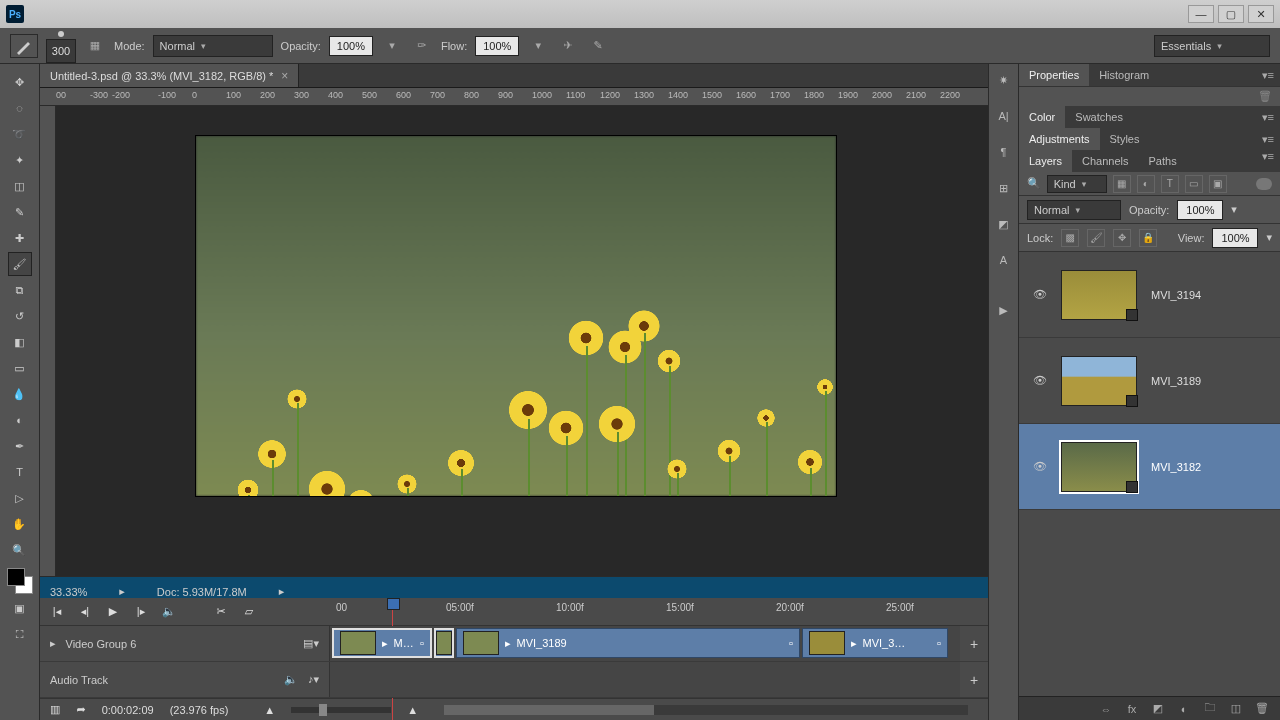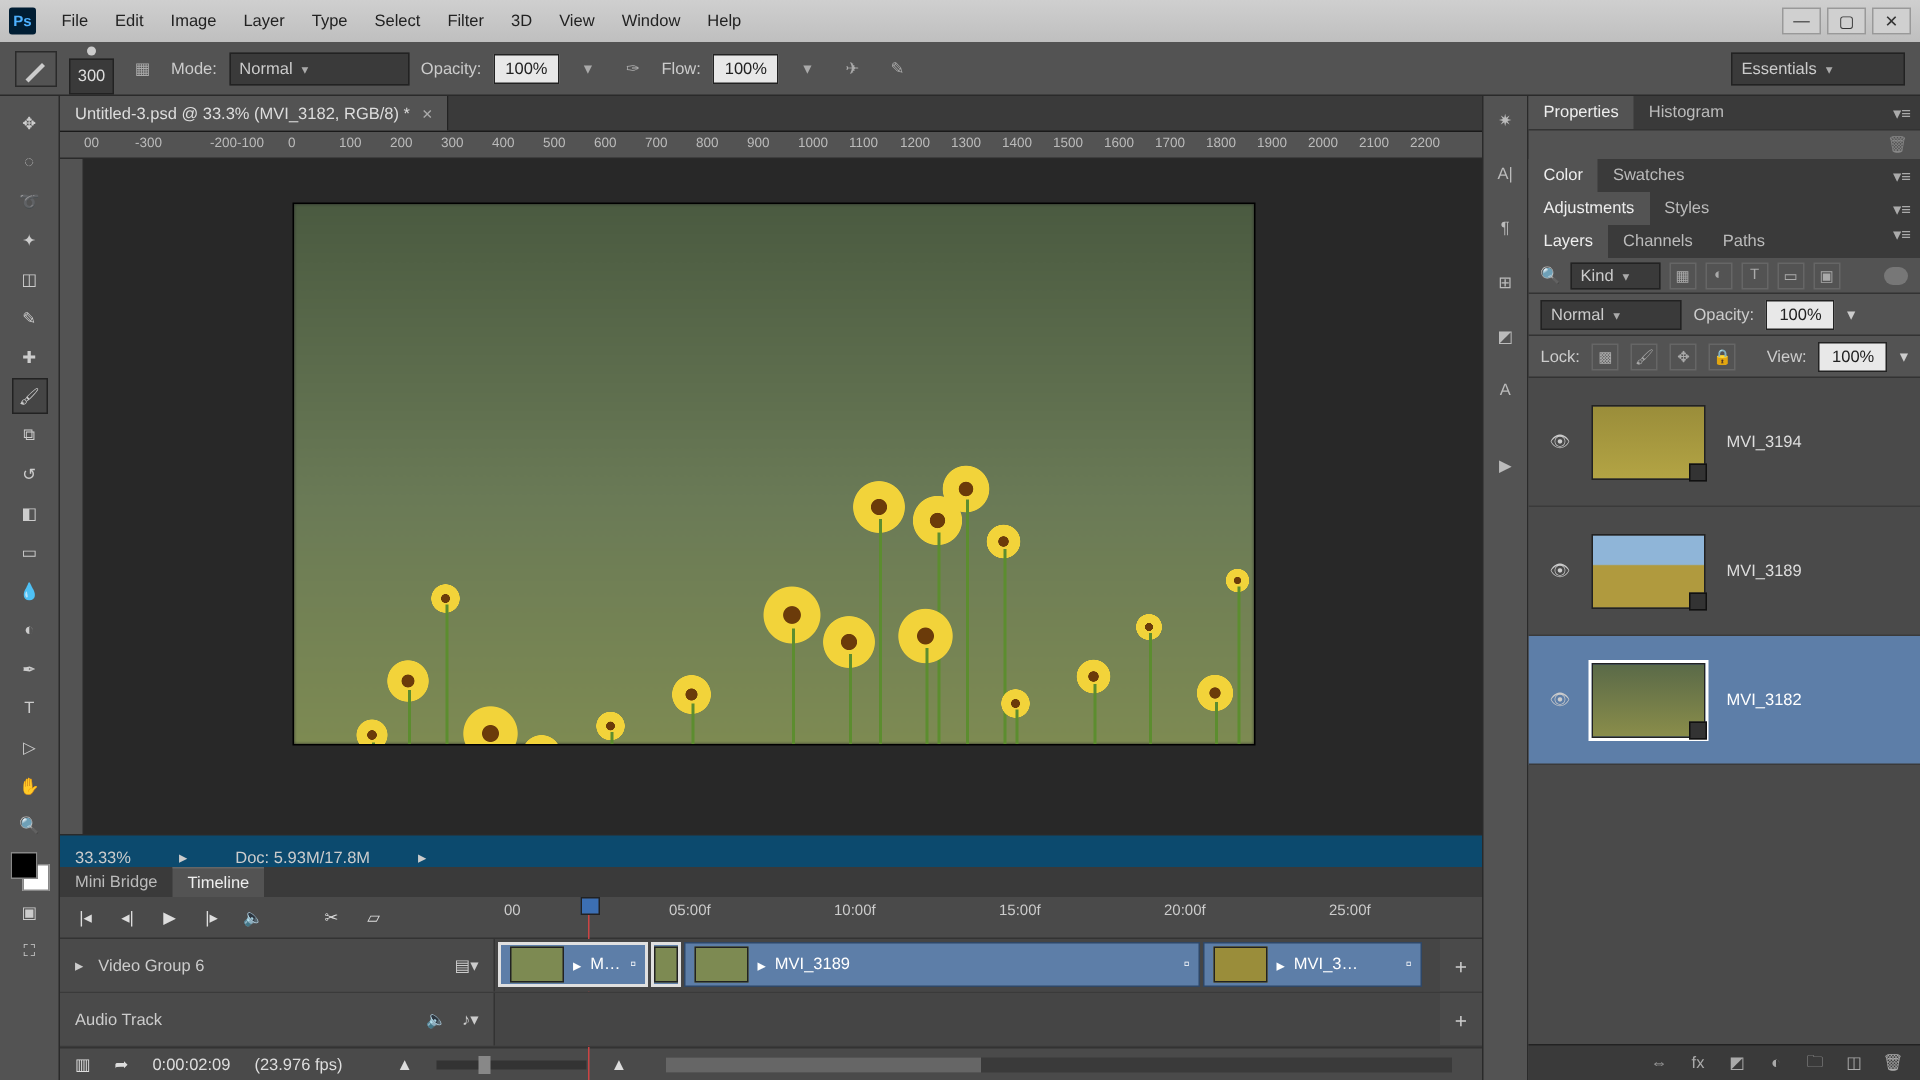--- a/index.html
+++ b/index.html
@@ -109,33 +109,20 @@
 .layer-item.selected .lname { color:#fff; }
 
 .layer-footer { height:24px; background:#3a3a3a; border-top:1px solid #222; display:flex; align-items:center; justify-content:flex-end; gap:10px; padding:0 10px; color:#aaa; }
 .layer-footer .fic { width:16px; height:16px; display:flex; align-items:center; justify-content:center; }
 </style>
 </head>
 <body>
 
 <div class="titlebar">
   <div class="ps-logo">Ps</div>
-  <div class="menubar">
-    <div class="menuitem">File</div>
-    <div class="menuitem">Edit</div>
-    <div class="menuitem">Image</div>
-    <div class="menuitem">Layer</div>
-    <div class="menuitem">Type</div>
-    <div class="menuitem">Select</div>
-    <div class="menuitem">Filter</div>
-    <div class="menuitem">3D</div>
-    <div class="menuitem">View</div>
-    <div class="menuitem">Window</div>
-    <div class="menuitem">Help</div>
-  </div>
   <div class="win-controls">
     <div class="win-btn">—</div>
     <div class="win-btn">▢</div>
     <div class="win-btn">✕</div>
   </div>
 </div>
 
 <div class="options">
   <div class="brush-preview">
     <svg viewBox="0 0 20 20">
@@ -201,21 +188,21 @@
   <div class="doc-area">
     <div class="doc-tabs">
       <div class="doc-tab">
         <span>Untitled-3.psd @ 33.3% (MVI_3182, RGB/8) *</span>
         <span class="close">×</span>
       </div>
     </div>
     <div class="ruler-h" id="rulerH">
         <span style="left: 16px;">00</span>
         <span style="left: 50px;">-300</span>
-        <span style="left: 100px;">-200</span>
+        <span style="left: 72px;">-200</span>
         <span style="left: 118px;">-100</span>
         <span style="left: 152px;">0</span>
         <span style="left: 186px;">100</span>
         <span style="left: 220px;">200</span>
         <span style="left: 254px;">300</span>
         <span style="left: 288px;">400</span>
         <span style="left: 322px;">500</span>
         <span style="left: 356px;">600</span>
         <span style="left: 390px;">700</span>
         <span style="left: 424px;">800</span>
@@ -280,24 +267,20 @@
         </div>
       </div>
     </div>
     <div class="status">
       <span>33.33%</span>
       <span>▸</span>
       <span>Doc: 5.93M/17.8M</span>
       <span>▸</span>
     </div>
 
-    <div class="bottom-tabs">
-      <div class="tab">Mini Bridge</div>
-      <div class="tab active">Timeline</div>
-    </div>
 
     <div class="timeline-panel">
       <div class="tl-controls">
         <div class="tl-left-pad">
           <div class="tl-ctrl">|◂</div>
           <div class="tl-ctrl">◂|</div>
           <div class="tl-ctrl">▶</div>
           <div class="tl-ctrl">|▸</div>
           <div class="tl-ctrl">🔈</div>
           <div style="width:10px"></div>

